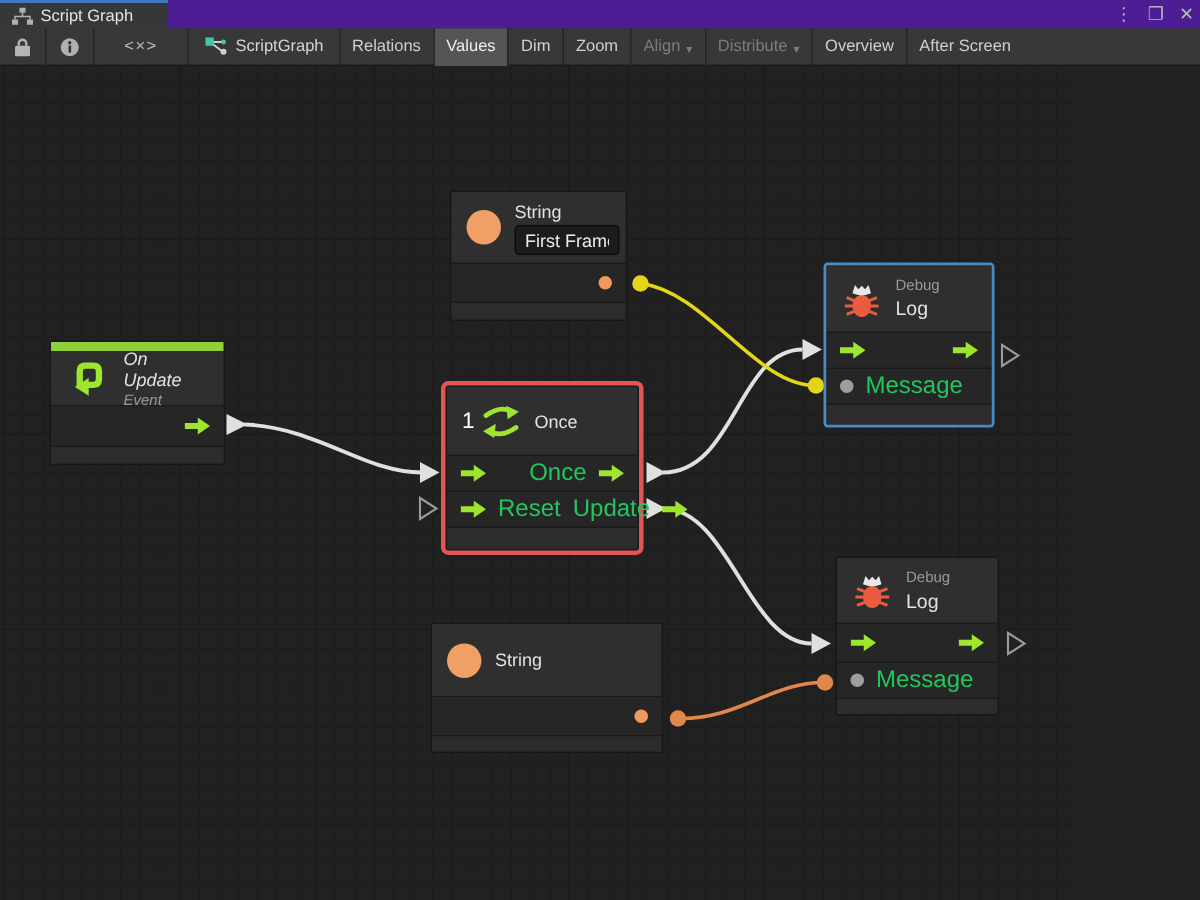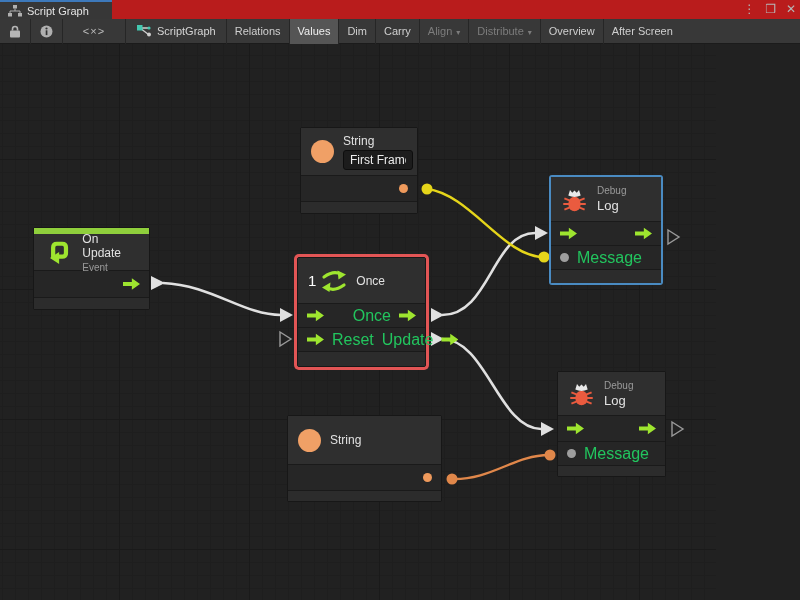--- a/index.html
+++ b/index.html
@@ -1,20 +1,20 @@
 <!DOCTYPE html>
 <html><head>
 <meta charset="utf-8">
 <style>
   * { margin:0; padding:0; box-sizing:border-box; }
   html,body { width:800px; height:600px; overflow:hidden; background:#212121;
     font-family:"Liberation Sans", sans-serif; -webkit-font-smoothing:antialiased; }
 
   
-  .titlebar { position:absolute; left:0; top:0; width:800px; height:19px; background:#b91c1c;
+  .titlebar { position:absolute; left:0; top:0; width:800px; height:19px; background:#4c1d95;
     display:flex; align-items:stretch; }
   .tab { width:112px; background:#373737; border-top:2px solid #3d79bb; display:flex;
     align-items:center; gap:5px; padding:0 8px; }
   .tab-label { color:#e4e4e4; font-size:11px; white-space:nowrap; }
   .win-controls { position:absolute; right:4px; top:0; height:19px; display:flex; align-items:center; gap:10px; }
   .win-controls span { color:#b6b6b6; font-size:12px; line-height:19px; cursor:default; }
 
   
   .toolbar { position:absolute; left:0; top:19px; width:800px; height:25px; background:#383838;
     border-bottom:1px solid #1b1b1b; display:flex; align-items:center; color:#cfcfcf; font-size:11px; }
@@ -124,21 +124,21 @@
   <div class="tb-sep"></div>
   <div class="tb-btn active">
       <span>Values</span>
     </div>
   <div class="tb-sep"></div>
   <div class="tb-btn">
       <span>Dim</span>
     </div>
   <div class="tb-sep"></div>
   <div class="tb-btn">
-      <span>Carry</span>
+      <span>Zoom</span>
     </div>
   <div class="tb-sep"></div>
   <div class="tb-btn disabled">
     <span>Align</span>
     <span class="dd-arrow">▾</span>
   </div>
   <div class="tb-sep"></div>
   <div class="tb-btn disabled">
     <span>Distribute</span>
     <span class="dd-arrow">▾</span>
@@ -219,21 +219,21 @@
       <div class="farrow"></div>
       <div class="farrow push"></div>
     </div>
     <div class="n-row" style="height:24px;">
       <div class="gray-dot"></div>
       <span class="port-label">Message</span>
     </div>
     <div class="n-footer" style="height:13px;"></div>
   </div>
 
-  <div class="node" style="left:33px; top:183px; width:117px;">
+  <div class="node" style="left:33px; top:183px; width:117px;font-style:italic;">
     <div style="height:6px; background:#8fcf3c;"></div>
     <div class="n-header" style="height:37px;">
       <svg width="30" height="30" viewBox="0 0 32 32">
         <path d="M10 23 V11 q0-4 4-4 h6 q4 0 4 4 v6 q0 4-4 4 h-4" fill="none" stroke="#9ee52f" stroke-width="4.6" stroke-linejoin="round"></path>
         <path d="M16.5 16 v13 l-10-6.5 z" fill="#9ee52f"></path>
       </svg>
       <div class="hdr-col">
         <span class="n-title">On Update</span>
         <span class="n-sub">Event</span>
       </div>

